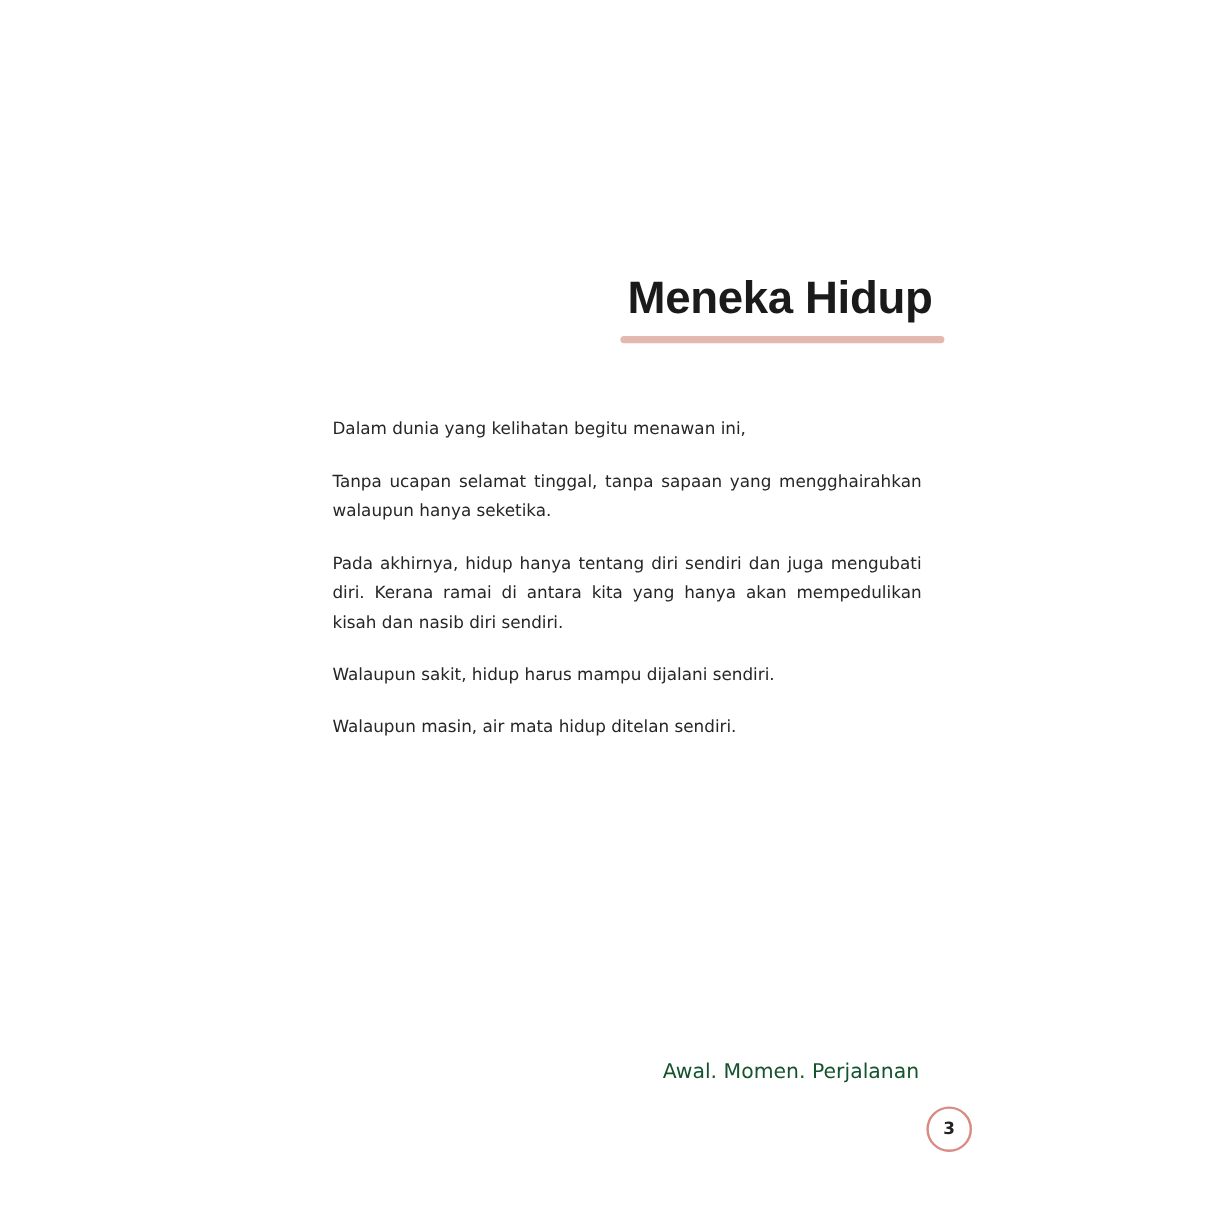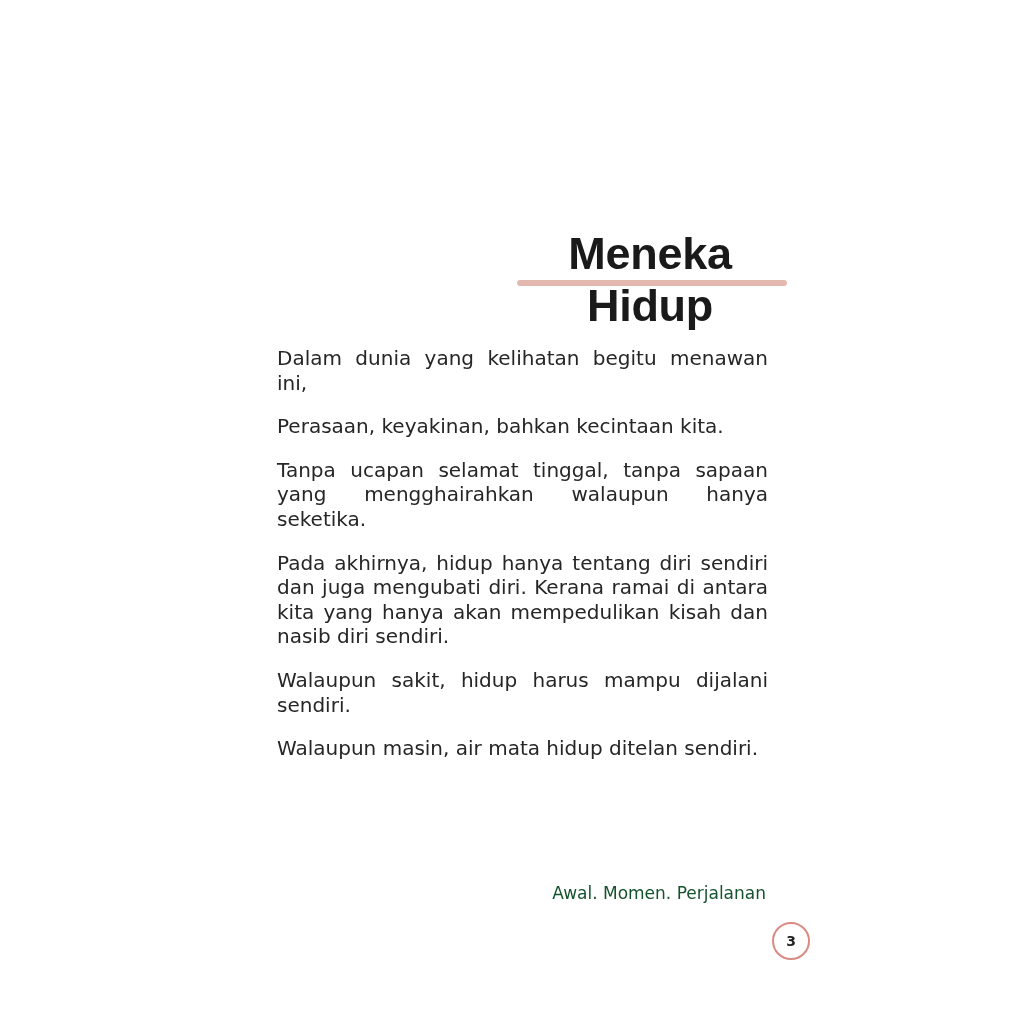--- a/index.html
+++ b/index.html
@@ -1,32 +1,31 @@
 <!DOCTYPE html>
 <html><head>
 <meta charset="utf-8">
 <style>
   html, body { margin:0; padding:0; background:#ffffff; }
   body { width:1024px; height:1024px; position:relative; overflow:hidden; font-family:"DejaVu Sans", sans-serif; color:#222; }
-  .title { position:absolute; left:520px; top:228px; width:260px; text-align:center; font-family:"Liberation Sans", sans-serif; font-weight:bold; font-size:45px; color:#1a1a1a; letter-spacing:-0.3px; }
+  .title { position:absolute; left:520px; top:228px; width:260px; text-align:center; font-family:"Liberation Sans", sans-serif; font-weight:bold; font-size:38px; color:#1a1a1a; letter-spacing:-0.3px; }
   .underline { position:absolute; left:517px; top:280px; width:270px; height:6px; border-radius:4px; background:#e3b8ae; }
-  .body-text { position:absolute; left:277px; top:346px; width:491px; font-size:20px; line-height:24.6px; color:#262626; }
+  .body-text { position:absolute; left:277px; top:346px; width:491px; font-size:14px; line-height:24.6px; color:#262626; }
   .body-text p { margin:0 0 19px 0; text-align:justify; }
   .footer-text { position:absolute; right:258px; top:883px; font-size:17px; color:#14532d; }
   .page-num { position:absolute; left:772px; top:922px; width:34px; height:34px; border:2.5px solid #d98a82; border-radius:50%; display:flex; align-items:center; justify-content:center; font-size:14px; font-weight:bold; color:#222; }
 </style>
 </head>
 <body>
 
 <div class="title">Meneka Hidup</div>
 <div class="underline"></div>
 
 <div class="body-text">
   <p>Dalam dunia yang kelihatan begitu menawan ini,</p>
-  <p>Perasaan, keyakinan, bahkan kecintaan kita.</p>
   <p>Tanpa ucapan selamat tinggal, tanpa sapaan yang mengghairahkan walaupun hanya seketika.</p>
   <p>Pada akhirnya, hidup hanya tentang diri sendiri dan juga mengubati diri. Kerana ramai di antara kita yang hanya akan mempedulikan kisah dan nasib diri sendiri.</p>
   <p>Walaupun sakit, hidup harus mampu dijalani sendiri.</p>
   <p>Walaupun masin, air mata hidup ditelan sendiri.</p>
 </div>
 
 <div class="footer-text">Awal. Momen. Perjalanan</div>
 <div class="page-num">
   <span>3</span>
 </div>

